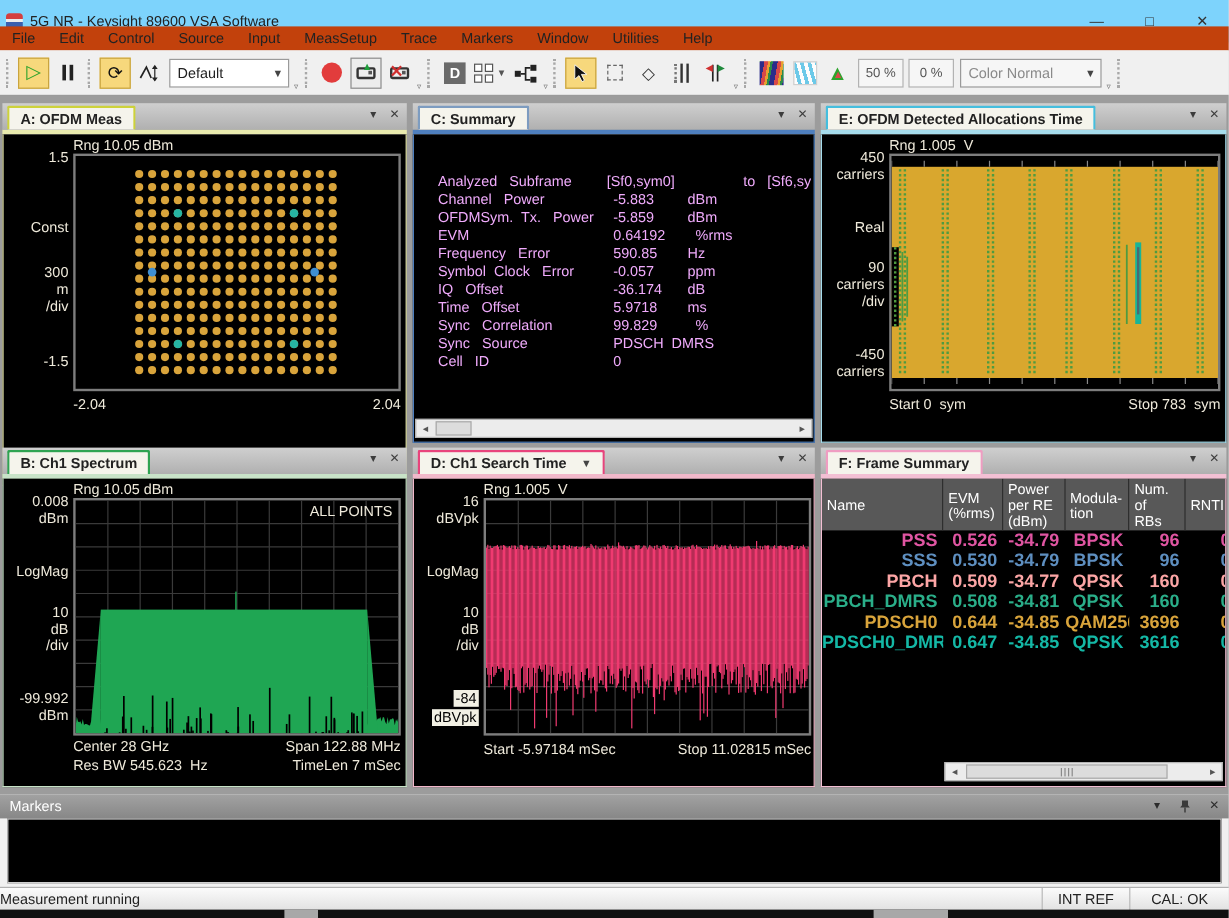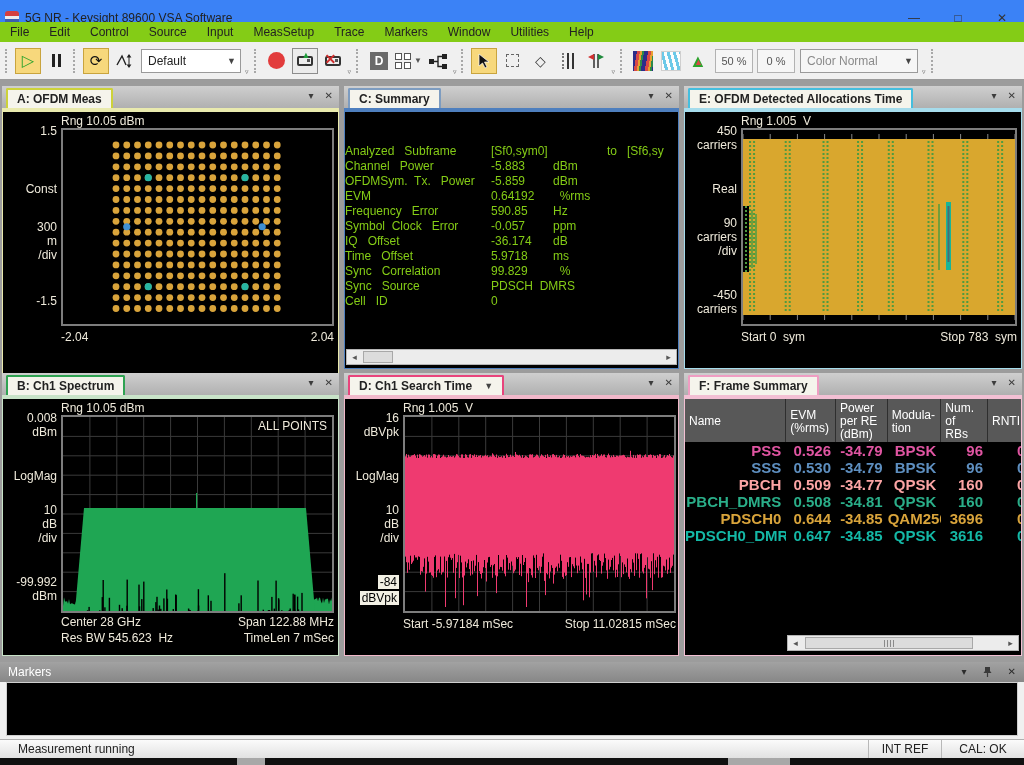--- a/index.html
+++ b/index.html
@@ -1,29 +1,29 @@
 <!DOCTYPE html>
 <html><head>
 <meta charset="utf-8">
 <style>
   * { box-sizing: border-box; margin: 0; padding: 0; }
   html,body { width:1024px; height:765px; }
   body { position:relative; overflow:hidden; background:#f0f0f0;
          font-family:"Liberation Sans", sans-serif; font-size:12px; color:#222; }
 
   
-  .titlebar { position:absolute; left:0; top:0; width:1024px; height:36px; background:#3b82f6;
+  .titlebar { position:absolute; left:0; top:0; width:1024px; height:36px; background:#7dd3fc;
               display:flex; align-items:center; border-bottom:1px solid #d8d8d8;}
   .appicon { width:14px; height:14px; margin:0 6px 0 5px; border-radius:3px;
              background:linear-gradient(#d43f3f 0 36%, #ececec 36% 55%, #3a5fae 55% 100%); }
   .wbtns { margin-left:auto; display:flex; }
   .wbtn { width:44px; text-align:center; font-size:12px; color:#333; line-height:22px; }
 
   
-  .menubar { position:absolute; left:0; top:22px; width:1024px; height:20px; background:#84cc16;
+  .menubar { position:absolute; left:0; top:22px; width:1024px; height:20px; background:#c2410c;
              display:flex; align-items:center; }
   .menu-item { padding:0 10px; line-height:20px; }
 
   
   .toolbar { position:absolute; left:0; top:42px; width:1024px; height:38px; background:#f0f0f0;
              border-bottom:1px solid #9a9a9a; display:flex; align-items:center; padding-left:2px; }
   .handle { width:6px; height:24px; border-left:2px dotted #a8a8a8; margin:0 3px; }
   .tbtn { height:26px; min-width:26px; display:flex; align-items:center; justify-content:center;
           margin:0 1px; border:1px solid transparent; position:relative; }
   .tbtn.yellow { background:#f7d87c; border:1px solid #c9a43e; }
@@ -73,21 +73,21 @@
               border:1px solid var(--strip); border-top:none; overflow:hidden; }
 
   .ax { position:absolute; color:#efeadb; font-size:12px; white-space:pre; }
   .ylab { left:0; width:54px; text-align:right; }
   .plot { position:absolute; border:2px solid #7d7d7d; background:#000; }
   .xrow { position:absolute; display:flex; justify-content:space-between; color:#efeadb; font-size:12px; white-space:pre; }
   .corner { position:absolute; right:5px; top:2px; color:#efeadb; font-size:12px; }
   .inv { background:#f2f0e4; color:#000; padding:0 2px; }
 
   
-  .sumwrap { position:absolute; left:0; top:32px; right:2px; color:#84cc16; font-size:12px; }
+  .sumwrap { position:absolute; left:20px; top:32px; right:2px; color:#f0abfc; font-size:12px; }
   .srow { display:flex; height:15px; overflow:hidden; }
   .sl { width:146px; white-space:pre; overflow:hidden; } .sv { width:62px; white-space:pre; }
   .su { white-space:pre; } .su.far { margin-left:54px; }
 
   
   .hscroll { position:absolute; height:16px; background:#ececec; border:1px solid #b5b5b5;
              display:flex; align-items:center; }
   .sb-arrow { width:15px; height:100%; display:flex; align-items:center; justify-content:center;
               color:#555; font-size:9px; }
   .sb-track { position:relative; flex:1; height:100%; }
@@ -106,21 +106,21 @@
   
   .mheader { position:absolute; left:0; top:662px; width:1024px; height:20px;
              background:linear-gradient(#a2a2a2,#878787); color:#fff; display:flex; align-items:center; }
   .mheader .mt { margin-left:8px; }
   .micons { margin-left:auto; margin-right:8px; display:flex; gap:16px; align-items:center; }
   .mcontent { position:absolute; left:6px; top:682px; width:1012px; height:54px; background:#000;
               border:1px solid #cfcfcf; }
   .statusbar { position:absolute; left:0; top:739px; width:1024px; height:19px;
                background:linear-gradient(#fbfbfb,#e2e2e2); border-top:1px solid #b0b0b0;
                display:flex; align-items:center; }
-  .statusbar .msg { margin-left:18px; }
+  .statusbar .msg { }
   .ssep { width:1px; height:19px; background:#b8b8b8; }
   .sitem { width:72px; text-align:center; }
   .bottomstrip { position:absolute; left:0; top:758px; width:1024px; height:7px; background:#101010; }
   .bseg { position:absolute; top:0; height:7px; background:#a8a8a8; }
 </style>
 </head>
 <body>
 
 <div class="titlebar">
   <div class="appicon"></div>

